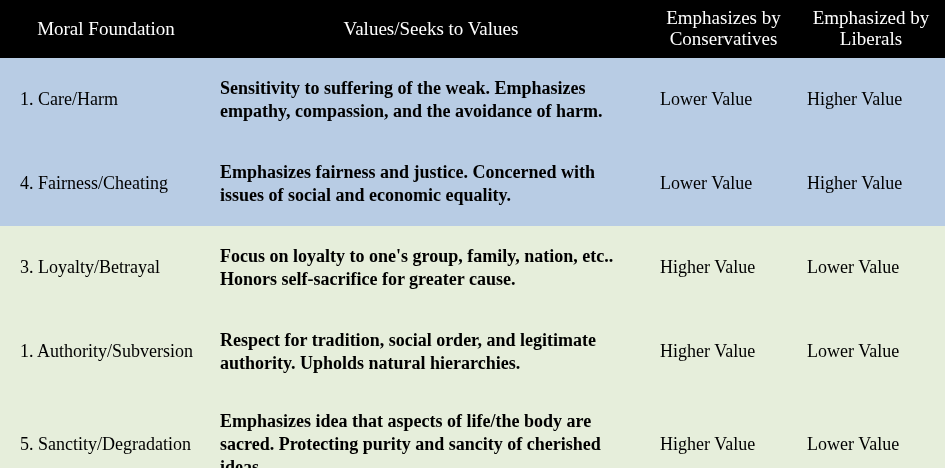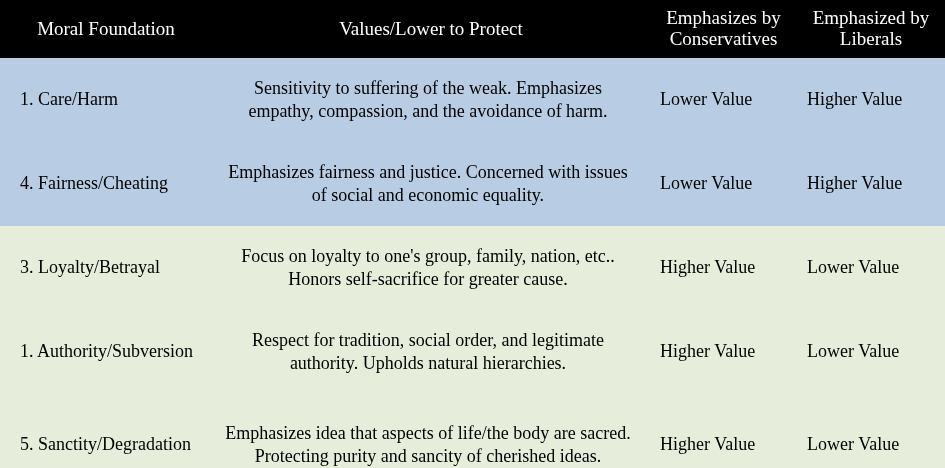--- a/index.html
+++ b/index.html
@@ -41,21 +41,22 @@
     color: #000000;
   }
   tbody td.foundation {
     padding-left: 20px;
     text-align: left;
     white-space: nowrap;
   }
   tbody td.values {
     padding-left: 8px;
     padding-right: 14px;
-    text-align: center;
+    text-align: left;
+    font-weight: bold;
   }
   tbody td.cons, tbody td.lib {
     line-height: 1.22;
   }
   tr.band-care   td { background: #b8cce4; }
   tr.band-bind   td { background: #e6eedb; }
 
   tr.row-h td { height: 64px; }
   tr.row-tall td { height: 82px; }
 </style>
@@ -65,21 +66,21 @@
 <table id="moral-foundations-table">
   <colgroup>
     <col class="c-foundation">
     <col class="c-values">
     <col class="c-cons">
     <col class="c-lib">
   </colgroup>
   <thead>
     <tr>
       <th>Moral Foundation</th>
-      <th>Values/Lower to Protect</th>
+      <th>Values/Seeks to Values</th>
       <th>Emphasizes by Conservatives</th>
       <th>Emphasized by Liberals</th>
     </tr>
   </thead>
   <tbody>
     <tr class="band-care row-h">
       <td class="foundation">1. Care/Harm</td>
       <td class="values">Sensitivity to suffering of the weak. Emphasizes empathy, compassion, and the avoidance of harm.</td>
       <td class="cons">Lower Value</td>
       <td class="lib">Higher Value</td>

